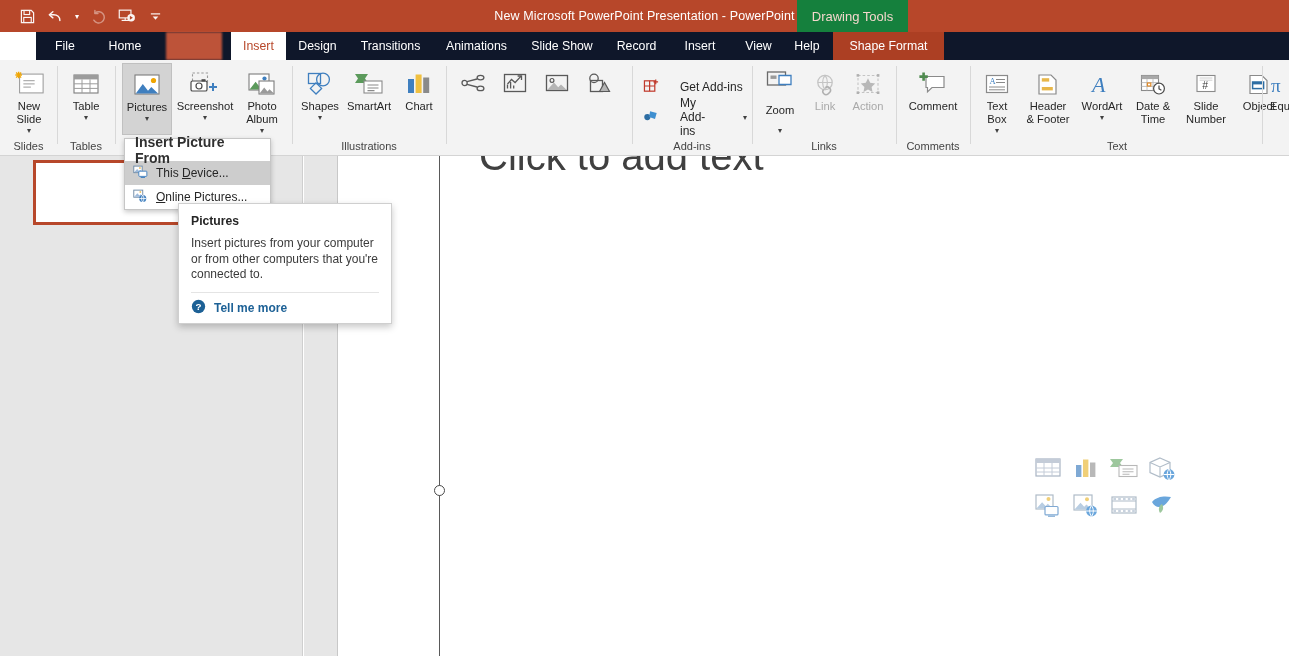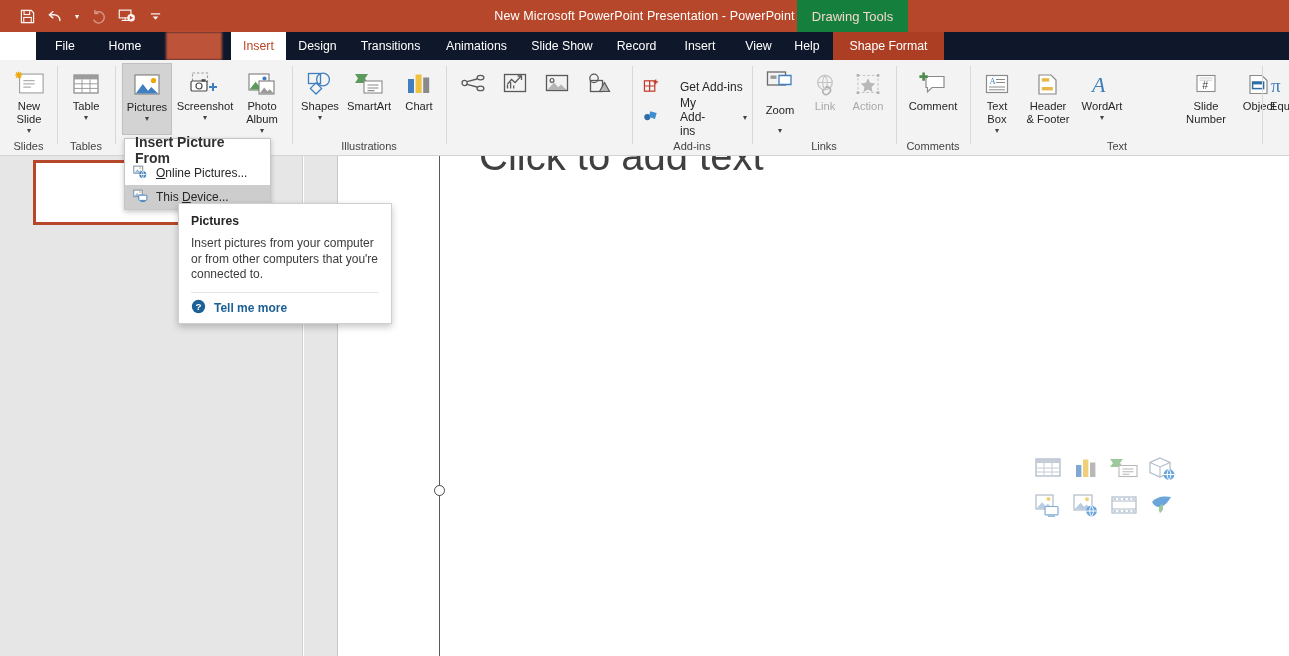--- a/index.html
+++ b/index.html
@@ -485,20 +485,34 @@
     </div>
     <div class="bigbtn" style="left:104px; width:52px;">
       <span class="ico">
         <svg width="26" height="24" viewBox="0 0 26 24">
             <text x="3" y="19" font-size="22" font-style="italic" font-family="Liberation Serif, serif" fill="#3f7fbf">A</text>
           </svg>
       </span>
       <span class="lbl">WordArt</span>
       <span class="caretrow">▾</span>
     </div>
+    <div class="bigbtn" style="left:156px; width:50px;">
+      <span class="ico">
+        <svg width="28" height="24" viewBox="0 0 28 24">
+            <rect x="2.5" y="2.5" width="17" height="15" fill="#fff" stroke="#8a8a8a" stroke-width="1.1"></rect>
+            <rect x="2.5" y="2.5" width="17" height="3.6" fill="#a8a8a8"></rect>
+            <path d="M2.5 9.6h17M2.5 13.4h17M8 6.1v11.4M14 6.1v11.4" stroke="#b8b8b8" stroke-width="0.9"></path>
+            <rect x="8.4" y="10" width="3.4" height="3" fill="none" stroke="#e08b2a" stroke-width="1.2"></rect>
+            <circle cx="20" cy="15.6" r="5.4" fill="#fff" stroke="#4a4a4a" stroke-width="1.2"></circle>
+            <path d="M20 12.4v3.4l2.4 1.4" stroke="#4a4a4a" stroke-width="1.2" fill="none"></path>
+          </svg>
+      </span>
+      <span class="lbl">Date &amp;
+Time</span>
+    </div>
     <div class="bigbtn" style="left:206px; width:56px;">
       <span class="ico">
         <svg width="26" height="24" viewBox="0 0 26 24">
             <rect x="4" y="2.5" width="18" height="16" fill="#fff" stroke="#8a8a8a" stroke-width="1.1"></rect>
             <path d="M6.6 5h12.8M6.6 7.2h12.8" stroke="#cfcfcf" stroke-width="1"></path>
             <text x="9.3" y="15.5" font-size="10.5" font-family="Liberation Sans, sans-serif" fill="#3a3a3a">#</text>
           </svg>
       </span>
       <span class="lbl">Slide
 Number</span>
@@ -607,43 +621,43 @@
       <svg width="28" height="24" viewBox="0 0 28 24">
           <path d="M4 9c5-6 13-6 19-5-3 5-6 9-11 10-3 .6-6-1.4-8-5z" fill="#6aa6dc"></path>
           <path d="M14 11c2 3 1.4 7-2 9-2-3-1.4-7 2-9z" fill="#9dc79d"></path>
         </svg>
     </div>
   </div>
 </div>
 
 <div id="pic-menu">
   <div class="hdr">Insert Picture From</div>
+  <div class="mi sel">
+    <span>
+      <svg width="15" height="14" viewBox="0 0 16 15">
+          <rect x="0.8" y="1.2" width="9" height="7" fill="#fff" stroke="#6e8aa6" stroke-width="1"></rect>
+          <path d="M1.4 7.6l3-3.4 2 2.2 1.4-1.4 2.6 2.6z" fill="#9dbadb"></path>
+          <circle cx="7.4" cy="3.2" r="1" fill="#f0c060"></circle>
+          <rect x="6.2" y="6.6" width="8.6" height="5.6" rx="0.7" fill="#fff" stroke="#3f7fbf" stroke-width="1"></rect>
+          <path d="M8.2 13.4h4.6" stroke="#3f7fbf" stroke-width="1"></path>
+        </svg>
+    </span>
+    <span><span>This </span><u>D</u><span>evice...</span></span>
+  </div>
   <div class="mi">
     <span>
       <svg width="15" height="14" viewBox="0 0 16 15">
           <rect x="0.8" y="1.2" width="9.6" height="7.6" fill="#fff" stroke="#6e8aa6" stroke-width="1"></rect>
           <path d="M1.4 8.2l3.2-3.6 2.2 2.4 1.4-1.4 2.8 2.6z" fill="#9dbadb"></path>
           <circle cx="7.8" cy="3.2" r="1" fill="#f0c060"></circle>
           <circle cx="10.4" cy="10.2" r="3.8" fill="#3f7fbf"></circle>
           <path d="M6.6 10.2h7.6M10.4 6.4c1.7 2.1 1.7 5.5 0 7.6-1.7-2.1-1.7-5.5 0-7.6z" stroke="#fff" stroke-width=".85" fill="none"></path>
         </svg>
     </span>
     <span><u>O</u><span>nline Pictures...</span></span>
-  </div>
-  <div class="mi sel">
-    <span>
-      <svg width="15" height="14" viewBox="0 0 16 15">
-          <rect x="0.8" y="1.2" width="9" height="7" fill="#fff" stroke="#6e8aa6" stroke-width="1"></rect>
-          <path d="M1.4 7.6l3-3.4 2 2.2 1.4-1.4 2.6 2.6z" fill="#9dbadb"></path>
-          <circle cx="7.4" cy="3.2" r="1" fill="#f0c060"></circle>
-          <rect x="6.2" y="6.6" width="8.6" height="5.6" rx="0.7" fill="#fff" stroke="#3f7fbf" stroke-width="1"></rect>
-          <path d="M8.2 13.4h4.6" stroke="#3f7fbf" stroke-width="1"></path>
-        </svg>
-    </span>
-    <span><span>This </span><u>D</u><span>evice...</span></span>
   </div>
 </div>
 
 <div id="tooltip">
   <div class="tt-title">Pictures</div>
   <div class="tt-body">Insert pictures from your computer or from other computers that you're connected to.</div>
   <div class="ttsep"></div>
   <div class="tt-more">
     <span>
       <svg width="15" height="15" viewBox="0 0 16 16">

